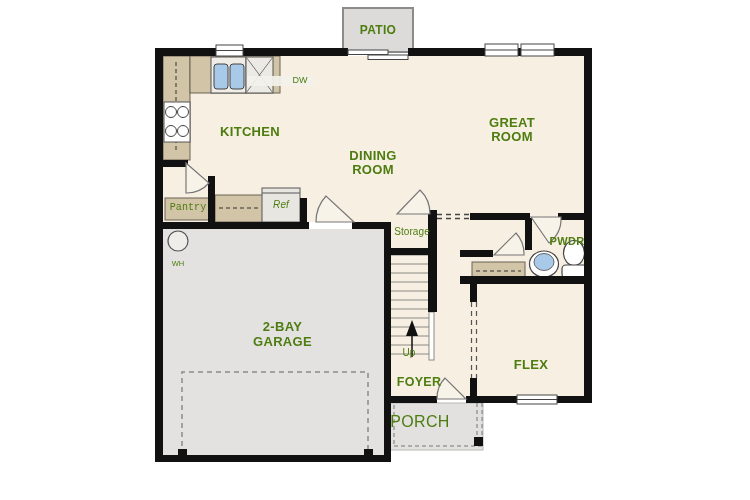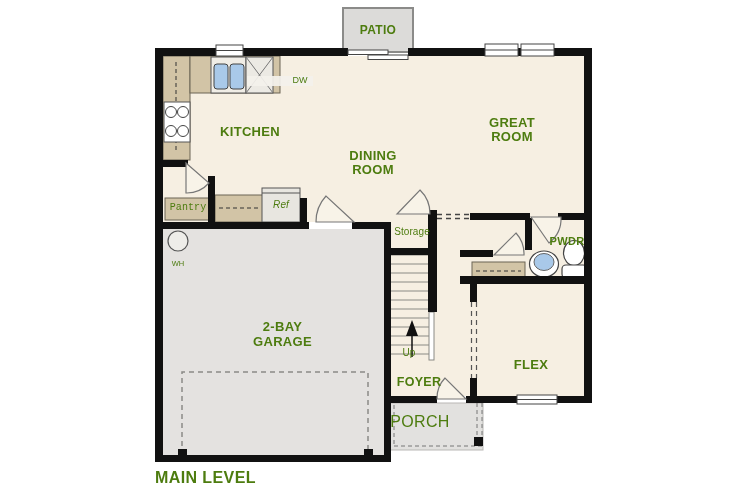--- a/index.html
+++ b/index.html
@@ -177,14 +177,13 @@
   <div class="label small lbl-dw">DW</div>
   <div class="label small lbl-ref">Ref</div>
   <div class="label small lbl-wh">WH</div>
   <div class="label small lbl-storage">Storage</div>
   <div class="label lbl-pwdr">PWDR</div>
   <div class="label room lbl-flex">FLEX</div>
   <div class="label room lbl-garage">2-BAY GARAGE</div>
   <div class="label small lbl-up">Up</div>
   <div class="label lbl-foyer">FOYER</div>
   <div class="label lbl-porch">PORCH</div>
-  <div class="label lbl-mainlevel">MAIN LEVEL</div>
 </div>
 
 </body></html>

